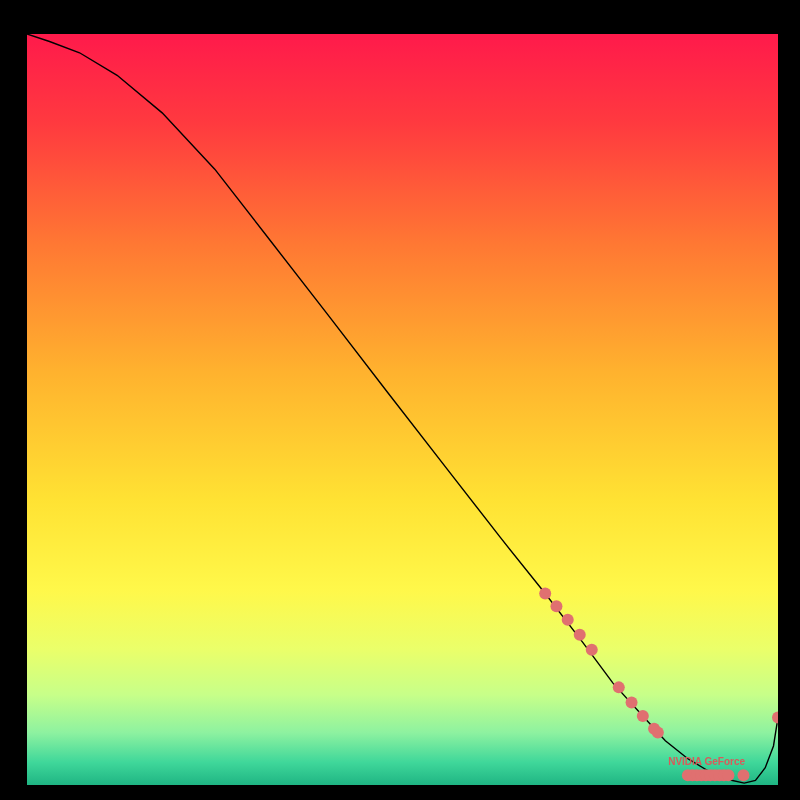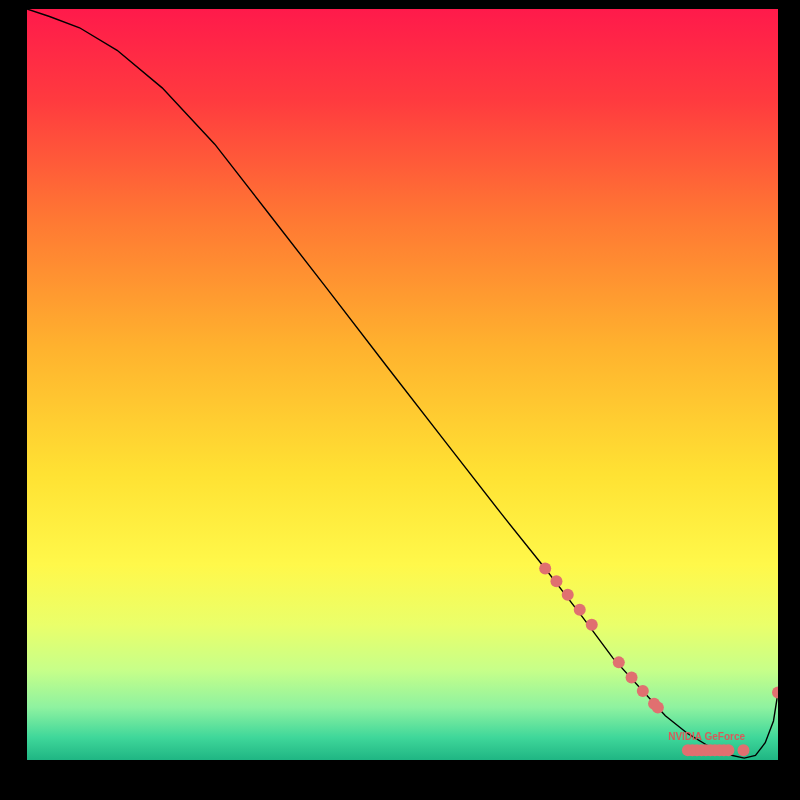--- a/index.html
+++ b/index.html
@@ -24,21 +24,21 @@
     right: 10px;
     font-family: Arial, Helvetica, sans-serif;
     font-size: 24px;
     font-weight: 500;
     color: #8a8a8a;
     letter-spacing: 0.2px;
   }
   .plot {
     position: absolute;
     left: 27px;
-    top: 9px;
+    top: 34px;
     width: 622px;
     height: 751px;
   }
   svg {
     display: block;
     width: 751px;
     height: 751px;
   }
 </style>
 </head>

